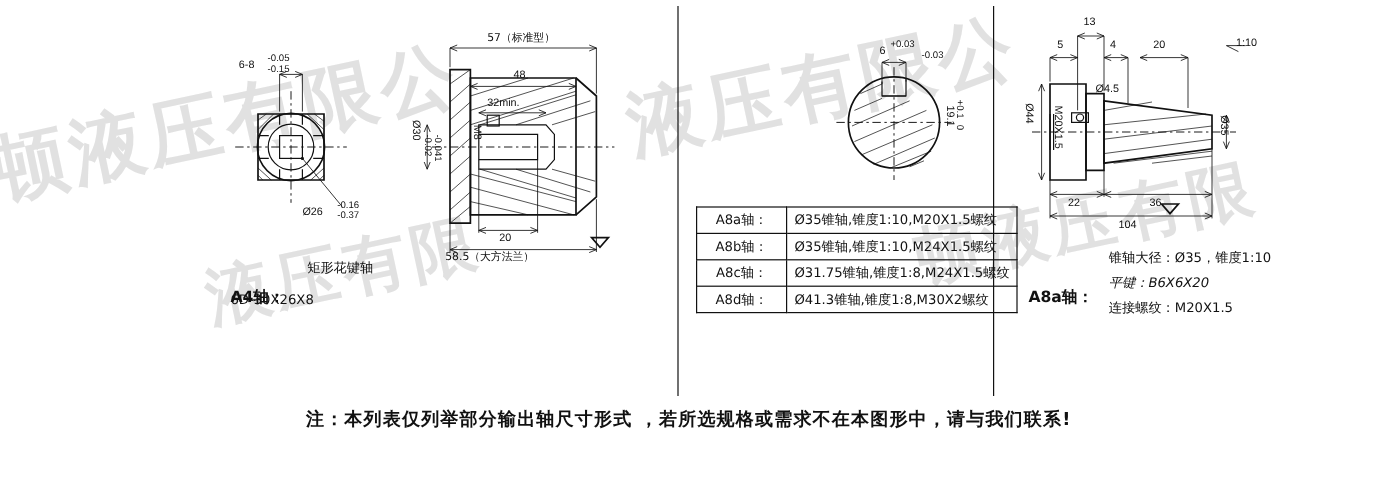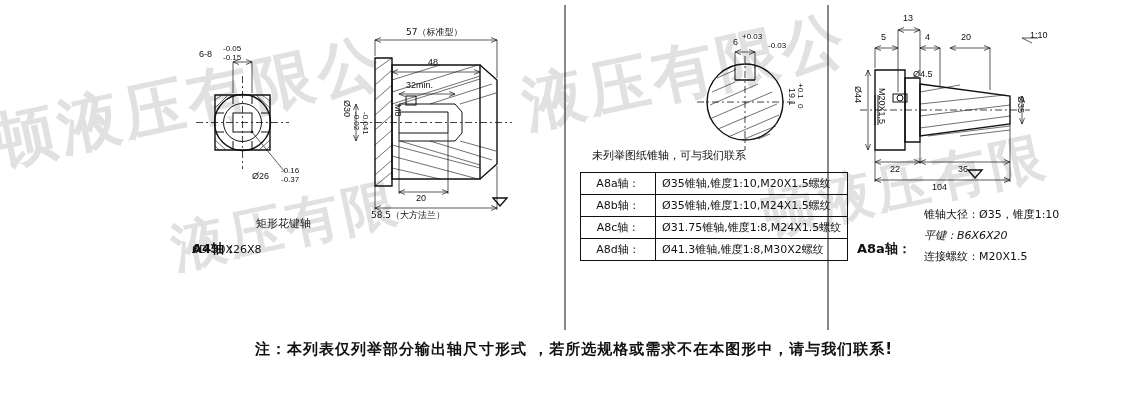--- a/index.html
+++ b/index.html
@@ -280,21 +280,20 @@
   <div class="t sm cn" style="left:371px;top:211px;">58.5（大方法兰）</div>
   <div class="t sm vert" style="left:341px;top:100px;">Ø30</div>
   <div class="t tiny vert" style="left:351px;top:112px;">-0.02</div>
   <div class="t tiny vert" style="left:360px;top:112px;">-0.041</div>
   <div class="t sm vert" style="left:392px;top:104px;">M8</div>
 
   <div class="t sm" style="left:733px;top:38px;">6</div>
   <div class="t tiny" style="left:742px;top:33px;">+0.03</div>
   <div class="t tiny" style="left:768px;top:42px;">-0.03</div>
 
-  <div class="t md cn" style="left:592px;top:150px;">未列举图纸锥轴，可与我们联系</div>
 
   <table class="tbl cn" style="left:580px;top:172px;">
     <tbody>
         <tr>
       <td class="k">A8a轴：</td>
       <td>Ø35锥轴,锥度1:10,M20X1.5螺纹</td>
     </tr>
     <tr>
       <td class="k">A8b轴：</td>
       <td>Ø35锥轴,锥度1:10,M24X1.5螺纹</td>

